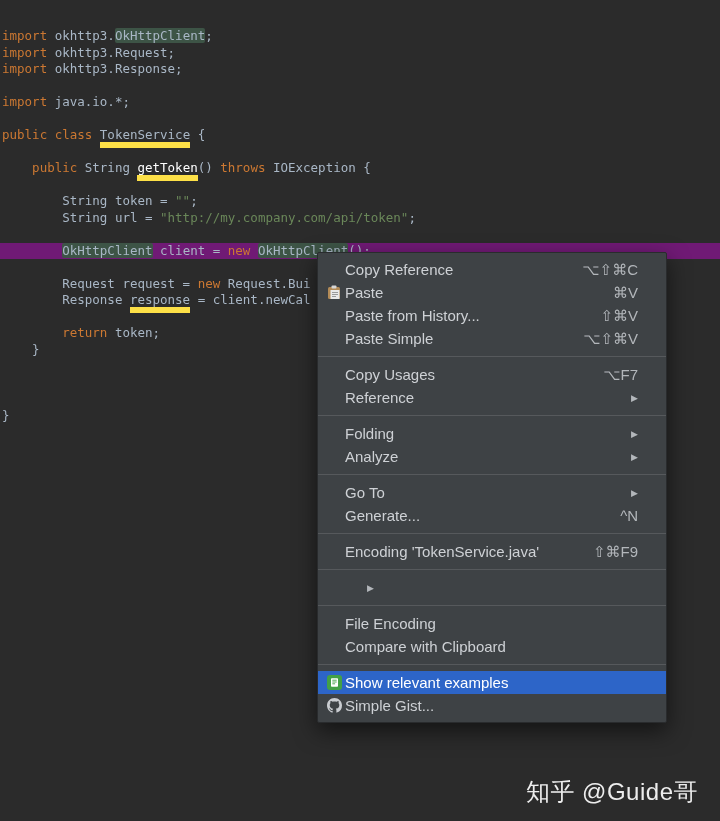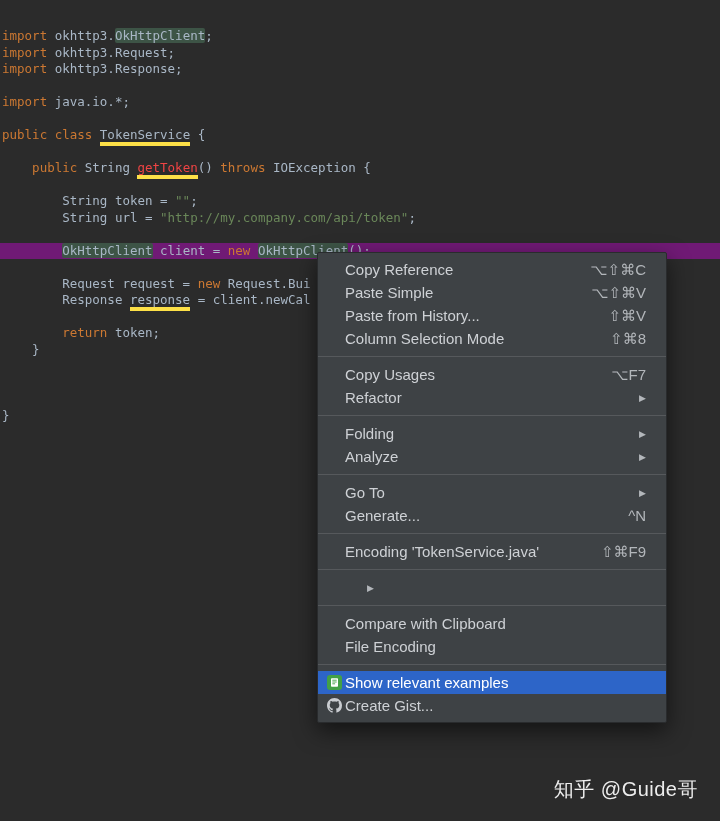--- a/index.html
+++ b/index.html
@@ -16,89 +16,98 @@
     position:absolute; left:0; top:28px; width:720px;
     font-family:"DejaVu Sans Mono","Liberation Mono",monospace;
     font-size:12.5px; line-height:16.5px;
     color:#a9b7c6; white-space:pre;
   }
   .code-line { height:16.5px; padding-left:2px; }
   .code-line.caret { background:#701a75; }
   .tok-kw   { color:#cc7832; }
   .tok-pl   { color:#a9b7c6; }
   .tok-str  { color:#6a8759; }
-  .tok-meth { color:#ef4444; }
+  .tok-meth { color:#ffffff; }
   .tok-hl   { background:#3d5446; border-radius:2px; }
-  .tok-ul   { border-bottom:4px solid #fde047; }
+  .tok-ul   { border-bottom:6px solid #fde047; }
 
   
   #context-menu {
     position:absolute; left:317px; top:252px; width:350px;
     background:#3e4245;
     border:1px solid #292b2d;
     border-radius:2px;
     padding:5px 0;
     box-shadow:0 8px 22px rgba(0,0,0,.55);
     font-size:15px; color:#ced1d5;
     z-index:10;
   }
   .menu-item {
     height:23px; display:flex; align-items:center;
-    padding:0 20px 0 8px; white-space:nowrap;
+    padding:0 28px 0 8px; white-space:nowrap;
   }
   .menu-item.selected { background:#2d65c8; color:#ffffff; }
   .menu-icon { width:16px; min-width:16px; height:15px; margin-right:3px;
     display:flex; align-items:center; justify-content:center; }
   .menu-icon svg { display:block; }
   .menu-label { flex:1 1 auto; overflow:hidden; }
   .menu-shortcut { color:#b3b7bb; margin-left:22px; }
   .menu-arrow { color:#b3b7bb; font-size:9px; margin-left:22px; }
   .menu-sep { height:1px; background:#56595c; margin:6px 0; }
 
   
   #watermark {
     position:absolute; right:22px; top:776px;
-    font-size:20px; color:#ededed; letter-spacing:.5px;
+    font-size:24px; color:#ededed; letter-spacing:.5px;
   }
 </style>
 </head>
 <body>
 
 <div id="editor"><div class="code-line"><span class="tok-kw">import </span><span class="tok-pl">okhttp3.</span><span class="tok-pl tok-hl">OkHttpClient</span><span class="tok-pl">;</span></div><div class="code-line"><span class="tok-kw">import </span><span class="tok-pl">okhttp3.Request;</span></div><div class="code-line"><span class="tok-kw">import </span><span class="tok-pl">okhttp3.Response;</span></div><div class="code-line"></div><div class="code-line"><span class="tok-kw">import </span><span class="tok-pl">java.io.*;</span></div><div class="code-line"></div><div class="code-line"><span class="tok-kw">public class </span><span class="tok-pl tok-ul">TokenService</span><span class="tok-pl"> {</span></div><div class="code-line"></div><div class="code-line"><span class="tok-pl">    </span><span class="tok-kw">public </span><span class="tok-pl">String </span><span class="tok-meth tok-ul">getToken</span><span class="tok-pl">() </span><span class="tok-kw">throws </span><span class="tok-pl">IOException {</span></div><div class="code-line"></div><div class="code-line"><span class="tok-pl">        String token = </span><span class="tok-str">""</span><span class="tok-pl">;</span></div><div class="code-line"><span class="tok-pl">        String url = </span><span class="tok-str">"http://my.company.com/api/token"</span><span class="tok-pl">;</span></div><div class="code-line"></div><div class="code-line caret"><span class="tok-pl">        </span><span class="tok-pl tok-hl">OkHttpClient</span><span class="tok-pl"> client = </span><span class="tok-kw">new </span><span class="tok-pl tok-hl">OkHttpClient</span><span class="tok-pl">();</span></div><div class="code-line"></div><div class="code-line"><span class="tok-pl">        Request request = </span><span class="tok-kw">new </span><span class="tok-pl">Request.Bui</span></div><div class="code-line"><span class="tok-pl">        Response </span><span class="tok-pl tok-ul">response</span><span class="tok-pl"> = client.newCal</span></div><div class="code-line"></div><div class="code-line"><span class="tok-pl">        </span><span class="tok-kw">return</span><span class="tok-pl"> token;</span></div><div class="code-line"><span class="tok-pl">    }</span></div><div class="code-line"></div><div class="code-line"></div><div class="code-line"></div><div class="code-line"><span class="tok-pl">}</span></div></div>
 
 <div id="context-menu">
     <div class="menu-item">
       <span class="menu-icon"></span>
       <span class="menu-label">Copy Reference</span>
       <span class="menu-shortcut">⌥⇧⌘C</span>
     </div>
     <div class="menu-item">
-      <span class="menu-icon"></span>
-      <span class="menu-label">Paste Simple</span>
-      <span class="menu-shortcut">⌥⇧⌘V</span>
+      <span class="menu-icon">
+        <svg width="14" height="15" viewBox="0 0 14 15">
+          <rect x="1" y="2" width="12" height="12" rx="1.5" fill="#b38b57"></rect>
+          <rect x="4.5" y="0.5" width="5" height="3" rx="1" fill="#d6d6d6"></rect>
+          <rect x="3.5" y="5" width="9" height="9" fill="#e9e9e9"></rect>
+          <rect x="5" y="7" width="6" height="1" fill="#9a9a9a"></rect>
+          <rect x="5" y="9" width="6" height="1" fill="#9a9a9a"></rect>
+          <rect x="5" y="11" width="4" height="1" fill="#9a9a9a"></rect>
+        </svg>
+      </span>
+      <span class="menu-label">Paste</span>
+      <span class="menu-shortcut">⌘V</span>
     </div>
     <div class="menu-item">
       <span class="menu-icon"></span>
       <span class="menu-label">Paste from History...</span>
       <span class="menu-shortcut">⇧⌘V</span>
     </div>
     <div class="menu-item">
       <span class="menu-icon"></span>
-      <span class="menu-label">Column Selection Mode</span>
-      <span class="menu-shortcut">⇧⌘8</span>
+      <span class="menu-label">Paste Simple</span>
+      <span class="menu-shortcut">⌥⇧⌘V</span>
     </div>
     <div class="menu-sep"></div>
     <div class="menu-item">
       <span class="menu-icon"></span>
       <span class="menu-label">Copy Usages</span>
       <span class="menu-shortcut">⌥F7</span>
     </div>
     <div class="menu-item">
       <span class="menu-icon"></span>
-      <span class="menu-label">Refactor</span>
+      <span class="menu-label">Reference</span>
       <span class="menu-arrow">▶</span>
     </div>
     <div class="menu-sep"></div>
     <div class="menu-item">
       <span class="menu-icon"></span>
       <span class="menu-label">Folding</span>
       <span class="menu-arrow">▶</span>
     </div>
     <div class="menu-item">
       <span class="menu-icon"></span>
@@ -123,40 +132,40 @@
       <span class="menu-shortcut">⇧⌘F9</span>
     </div>
     <div class="menu-sep"></div>
     <div class="menu-item">
       <span class="menu-icon"></span>
       <span class="menu-arrow">▶</span>
     </div>
     <div class="menu-sep"></div>
     <div class="menu-item">
       <span class="menu-icon"></span>
-      <span class="menu-label">Compare with Clipboard</span>
+      <span class="menu-label">File Encoding</span>
     </div>
     <div class="menu-item">
       <span class="menu-icon"></span>
-      <span class="menu-label">File Encoding</span>
+      <span class="menu-label">Compare with Clipboard</span>
     </div>
     <div class="menu-sep"></div>
     <div class="menu-item selected">
       <span class="menu-icon">
         <svg width="15" height="15" viewBox="0 0 15 15">
           <rect width="15" height="15" rx="3" fill="#43a047"></rect>
           <rect x="4" y="3.2" width="7" height="8.6" rx="0.8" fill="#ffffff"></rect>
           <path d="M5.3 5.2h4.4M5.3 7h4.4M5.3 8.8h2.8" stroke="#43a047" stroke-width="0.9"></path>
         </svg>
       </span>
       <span class="menu-label">Show relevant examples</span>
     </div>
     <div class="menu-item">
       <span class="menu-icon">
         <svg width="15" height="15" viewBox="0 0 16 16">
           <path fill="#c9ccd0" d="M8 0C3.58 0 0 3.58 0 8c0 3.54 2.29 6.53 5.47 7.59.4.07.55-.17.55-.38 0-.19-.01-.82-.01-1.49-2.01.37-2.53-.49-2.69-.94-.09-.23-.48-.94-.82-1.13-.28-.15-.68-.52-.01-.53.63-.01 1.08.58 1.23.82.72 1.21 1.87.87 2.33.66.07-.52.28-.87.51-1.07-1.78-.2-3.64-.89-3.64-3.95 0-.87.31-1.59.82-2.15-.08-.2-.36-1.02.08-2.12 0 0 .67-.21 2.2.82.64-.18 1.32-.27 2-.27.68 0 1.36.09 2 .27 1.53-1.04 2.2-.82 2.2-.82.44 1.1.16 1.92.08 2.12.51.56.82 1.27.82 2.15 0 3.07-1.87 3.75-3.65 3.95.29.25.54.73.54 1.48 0 1.07-.01 1.93-.01 2.2 0 .21.15.46.55.38A8.01 8.01 0 0 0 16 8c0-4.42-3.58-8-8-8z"></path>
         </svg>
       </span>
-      <span class="menu-label">Create Gist...</span>
+      <span class="menu-label">Simple Gist...</span>
     </div>
   </div>
 
 <div id="watermark">知乎 @Guide哥</div>
 
 </body></html>

